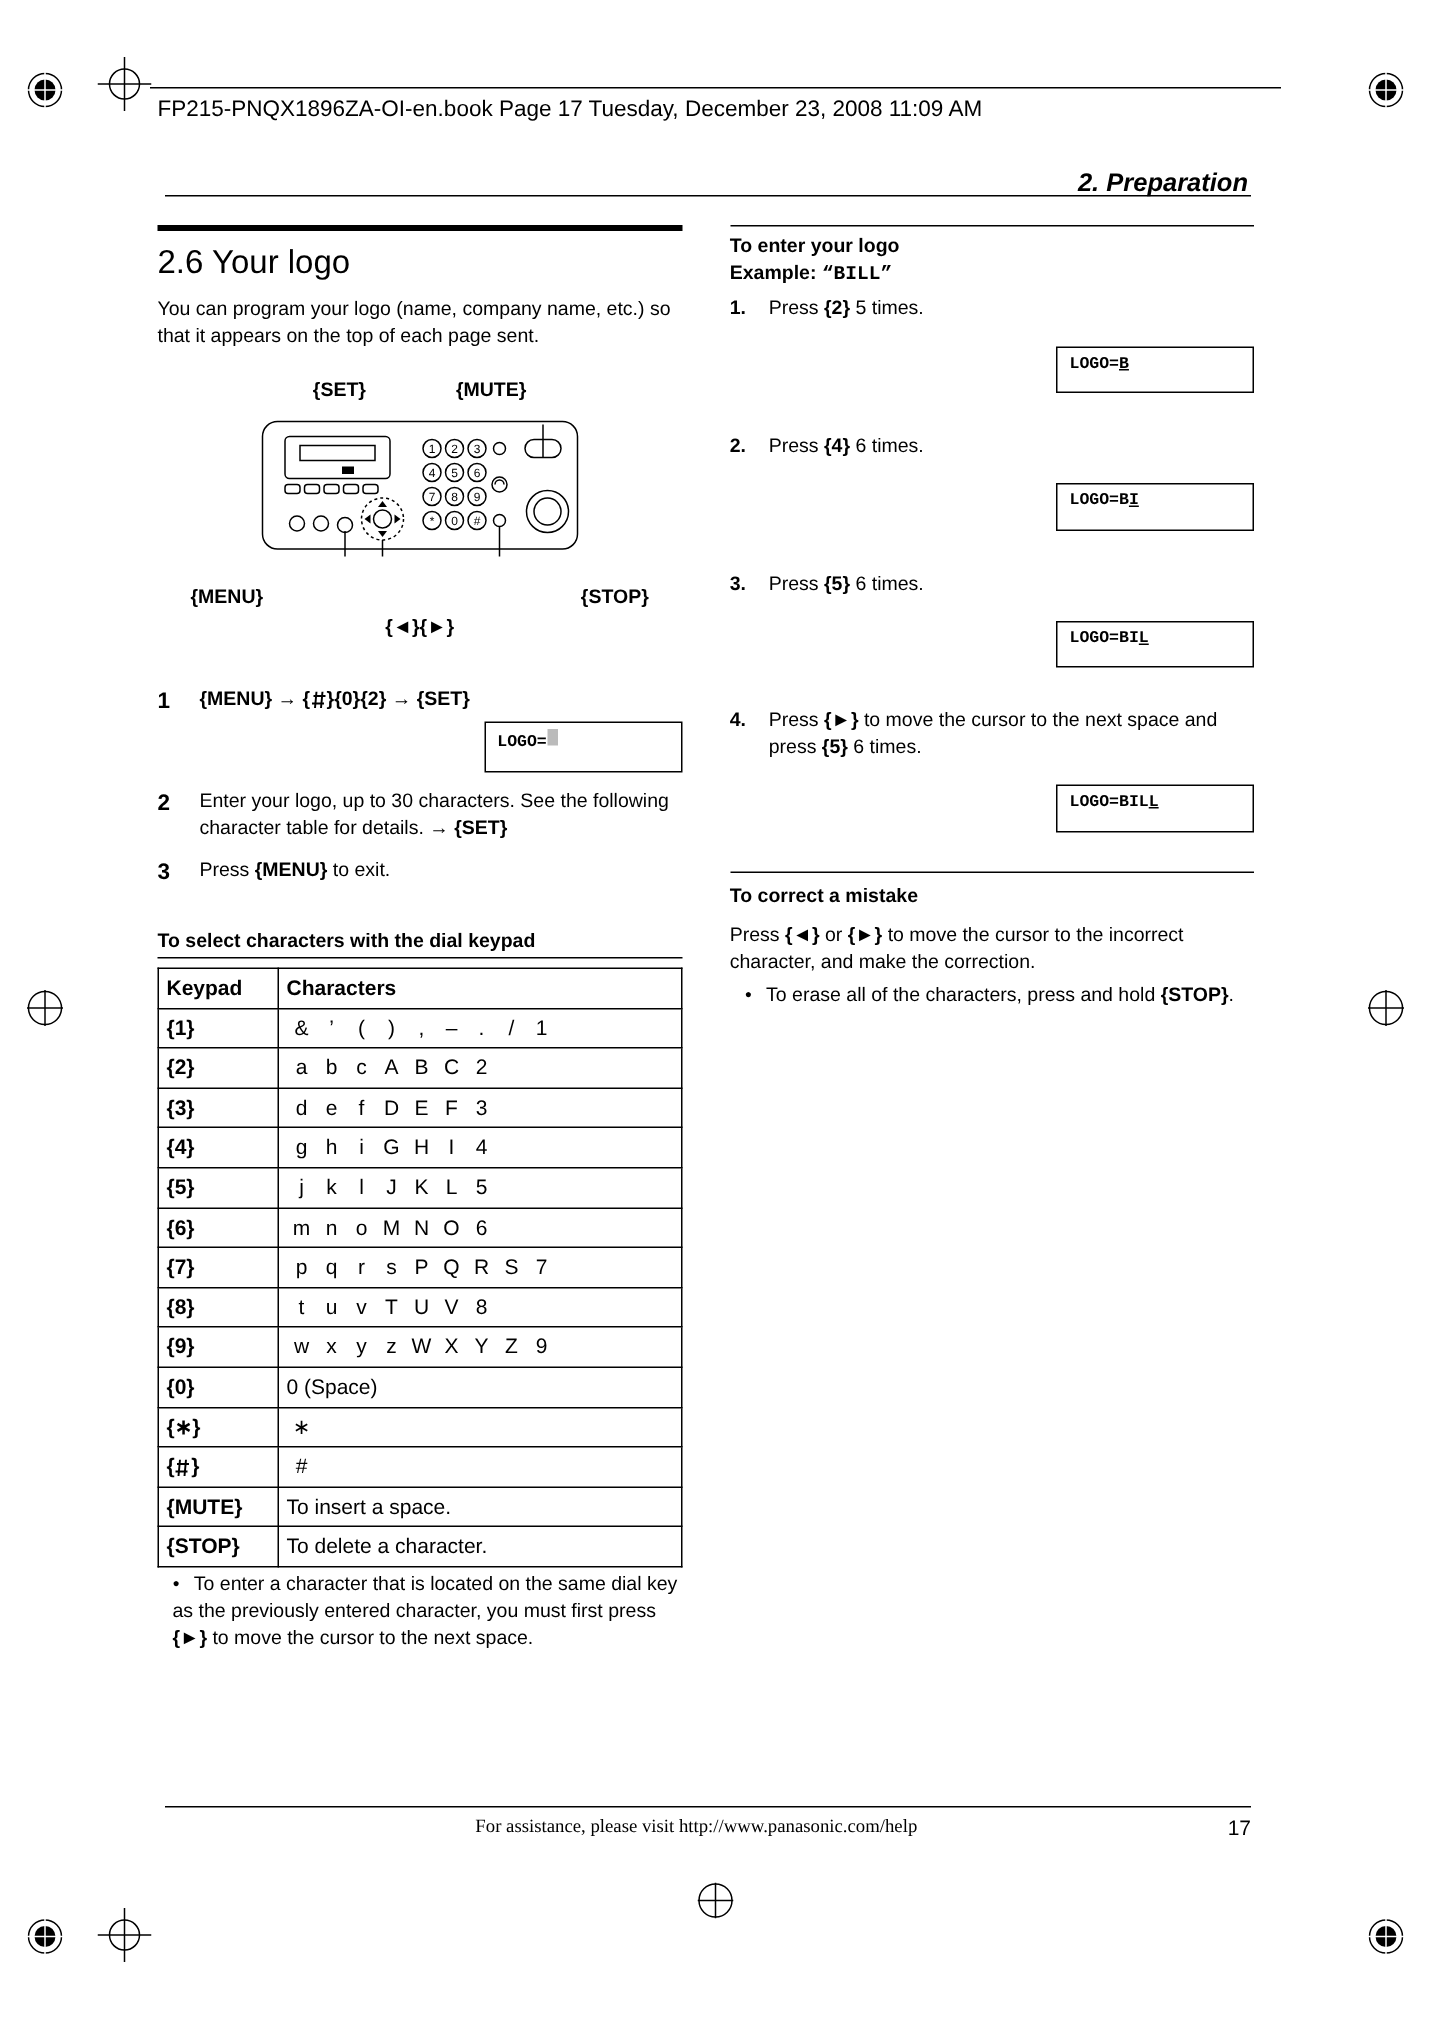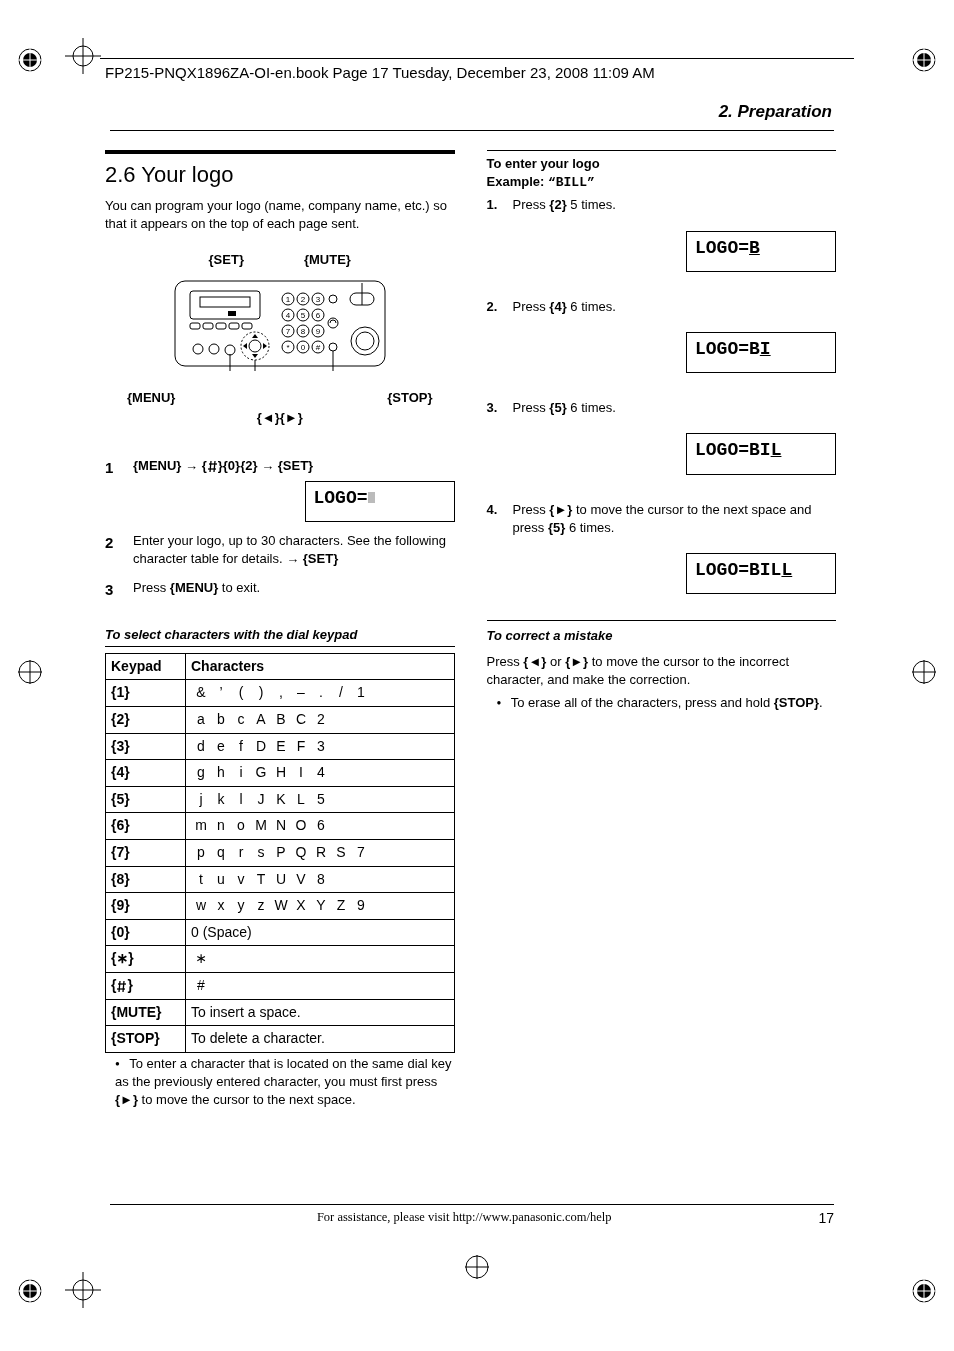--- a/index.html
+++ b/index.html
@@ -38,21 +38,21 @@
     border-top: 1px solid #000;
   }
   .header-text {
     position: absolute;
     top: 62px;
     left: 105px;
     font-size: 15px;
   }
   .breadcrumb {
     position: absolute;
-    top: 100px;
+    top: 110px;
     right: 122px;
     font-size: 17px;
     font-weight: bold;
     font-style: italic;
   }
   .breadcrumb-line {
     position: absolute;
     top: 130px;
     left: 110px;
     right: 120px;
@@ -98,42 +98,41 @@
   }
   ol.steps > li .num {
     font-weight: bold;
     font-size: 15px;
     min-width: 14px;
   }
   .mono { font-family: "Courier New", monospace; font-weight: bold; }
   .lcd-box {
     border: 1px solid #000;
     padding: 4px 8px 10px 8px;
-    width: 150px;
+    width: 132px;
     font-family: "Courier New", monospace;
     font-weight: bold;
-    font-size: 18px;
+    font-size: 11px;
     margin-top: 6px;
   }
   .lcd-cursor {
     display:inline-block;
     width:7px; height:11px;
     background:#bbb;
     vertical-align: baseline;
   }
   .underline-last {
     text-decoration: underline;
     text-decoration-thickness: 1px;
   }
   .subhead {
     font-weight: bold;
     margin: 26px 0 6px;
     border-bottom: 1px solid #000;
     padding-bottom: 2px;
-    font-style: italic;
   }
   .subhead.no-rule { border-bottom: none; }
   table.char-table {
     border-collapse: collapse;
     width: 100%;
     font-size: 14px;
   }
   table.char-table th, table.char-table td {
     border: 1px solid #000;
     padding: 3px 5px;

